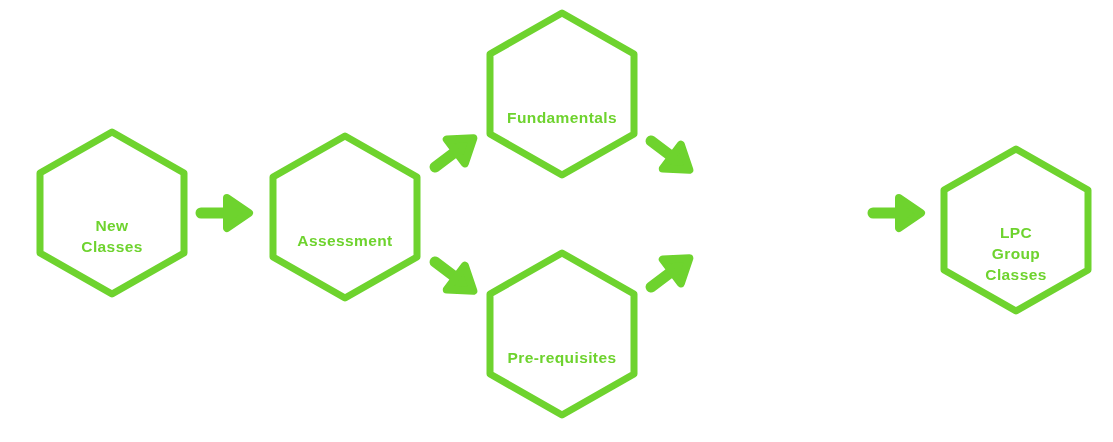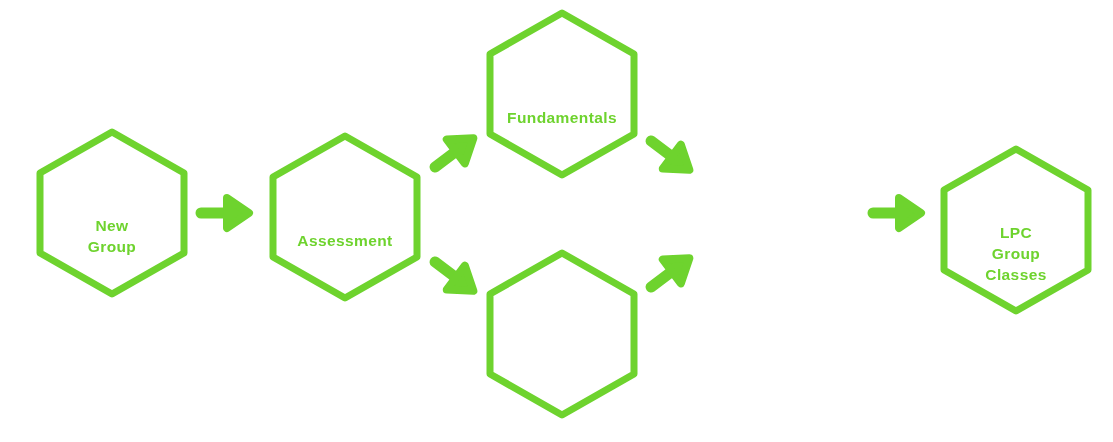--- a/index.html
+++ b/index.html
@@ -82,21 +82,21 @@
 </head>
 <body>
 
 <div class="canvas">
 
   <div class="node" id="node-new-member">
     <svg viewBox="0 0 156 172">
       <polygon class="hex-outline" points="78,5 150,46 150,126 78,167 6,126 6,46"></polygon>
     </svg>
     <div class="label">New
-Group</div>
+Classes</div>
   </div>
 
   <div class="arrow" id="arrow-1">
     <svg viewBox="0 0 64 46">
       <line class="shaft" x1="7" y1="23" x2="34" y2="23"></line>
       <path class="head" d="M33 8 L55 23 L33 38 Z"></path>
     </svg>
   </div>
 
   <div class="node" id="node-assessment">
@@ -124,20 +124,21 @@
     <svg viewBox="0 0 156 172">
       <polygon class="hex-outline" points="78,5 150,46 150,126 78,167 6,126 6,46"></polygon>
     </svg>
     <div class="label">Fundamentals</div>
   </div>
 
   <div class="node" id="node-prerequisites">
     <svg viewBox="0 0 156 172">
       <polygon class="hex-outline" points="78,5 150,46 150,126 78,167 6,126 6,46"></polygon>
     </svg>
+    <div class="label">Pre-requisites</div>
   </div>
 
   <div class="arrow" id="arrow-4">
     <svg viewBox="0 0 64 46">
       <line class="shaft" x1="7" y1="23" x2="34" y2="23"></line>
       <path class="head" d="M33 8 L55 23 L33 38 Z"></path>
     </svg>
   </div>
 
   <div class="arrow" id="arrow-5">

